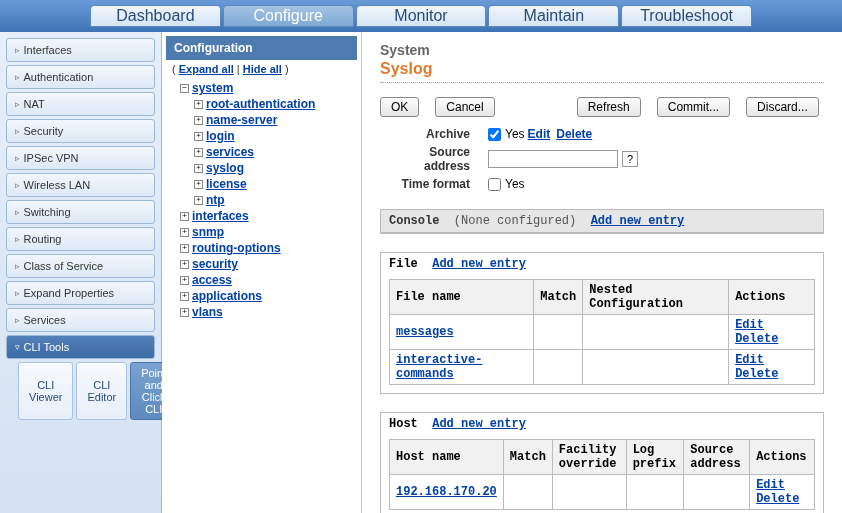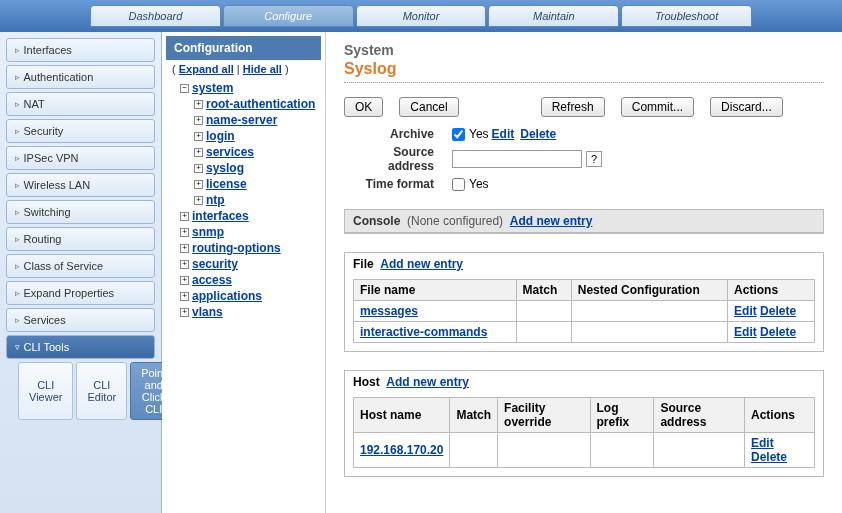--- a/index.html
+++ b/index.html
@@ -1,36 +1,36 @@
 <!DOCTYPE html>
 <html><head>
 <meta charset="utf-8">
 <style>
   * { box-sizing: border-box; margin: 0; padding: 0; }
   body { font-family: Arial, sans-serif; font-size: 12px; background: #fff; color: #000; width: 842px; }
   
   
   .top-bar { background: linear-gradient(#6a9bd8, #3d72b4); height: 32px; display: flex; align-items: center; padding: 0 90px; gap: 2px; }
-  .top-tab { flex: 1; height: 22px; background: linear-gradient(#f0f6fc, #d4e4f4); border: 1px solid #5c88c2; border-radius: 4px 4px 0 0; display: flex; align-items: center; justify-content: center; color: #2a4a75; cursor: pointer; font-size: 11px; font-style: italic; }
+  .top-tab { flex: 1; height: 22px; background: linear-gradient(#f0f6fc, #d4e4f4); border: 1px solid #5c88c2; border-radius: 4px 4px 0 0; display: flex; align-items: center; justify-content: center; color: #2a4a75; cursor: pointer; font-size: 16px; }
   .top-tab.active { background: linear-gradient(#a4c2e2, #7da9d4); color: #fff; }
   
   .main-layout { display: flex; height: 481px; }
   
   
   .left-sidebar { width: 162px; background: linear-gradient(#e6effa, #d4e2f2); border-right: 1px solid #9bb8d8; padding: 6px 6px; display: flex; flex-direction: column; gap: 3px; }
   .sidebar-item { background: linear-gradient(#f2f7fc, #dce9f6); border: 1px solid #9bb8d8; border-radius: 3px; padding: 5px 8px; cursor: pointer; font-size: 11px; color: #333; display: flex; align-items: center; }
   .sidebar-item::before { content: "▹"; margin-right: 4px; color: #666; font-size: 9px; }
   .sidebar-item.expanded { background: linear-gradient(#5280b8, #3d6aa3); color: #fff; }
   .sidebar-item.expanded::before { content: "▿"; color: #fff; }
   .sub-items { padding-left: 12px; display: flex; flex-direction: row; gap: 3px; }
   .sub-btn { background: linear-gradient(#f7fafd, #e6effa); border: 1px solid #a9c3de; border-radius: 3px; padding: 4px 10px; font-size: 11px; cursor: pointer; color: #2a4a75; }
   .sub-btn.selected { background: linear-gradient(#7ba2cf, #5d8abf); color: #fff; border-color: #4a75a8; }
   
   
-  .tree-panel { width: 164px; background: #fff; border-right: 1px solid #ccc; padding: 4px; }
+  .tree-panel { width: 200px; background: #fff; border-right: 1px solid #ccc; padding: 4px; }
   .tree-header { background: #4d7aaf; color: #fff; font-weight: bold; padding: 5px 8px; font-size: 12px; }
   .tree-controls { padding: 3px 6px; font-size: 11px; color: #333; }
   .tree-controls a { color: #0040aa; text-decoration: underline; cursor: pointer; font-weight: bold; }
   .tree { padding: 2px 0 2px 14px; font-size: 12px; }
   .tree-node { display: flex; align-items: center; gap: 3px; padding: 1px 0; }
   .tree-node .exp { width: 9px; height: 9px; border: 1px solid #888; display: inline-flex; align-items: center; justify-content: center; font-size: 8px; line-height: 1; cursor: pointer; background: #fff; }
   .tree-node a { color: #0040aa; text-decoration: underline; font-weight: bold; cursor: pointer; }
   .tree-children { padding-left: 14px; }
   
   
@@ -42,21 +42,21 @@
   .btn-row .spacer { width: 50px; }
   button.std { background: linear-gradient(#fdfdfd, #e6e6e6); border: 1px solid #888; border-radius: 3px; padding: 2px 10px; font-size: 12px; cursor: pointer; }
   
   .form-row { display: flex; align-items: center; margin: 4px 0; font-size: 12px; }
   .form-row label { width: 108px; text-align: right; padding-right: 18px; font-weight: bold; color: #333; }
   .form-row input[type=text] { border: 1px solid #999; height: 18px; padding: 1px 3px; font-size: 12px; }
   .form-row .chk { margin-right: 4px; }
   .form-row a { color: #0040aa; text-decoration: underline; cursor: pointer; margin: 0 3px; font-weight: bold; }
   .helpbox { border: 1px solid #999; width: 16px; height: 16px; display: inline-flex; align-items: center; justify-content: center; margin-left: 4px; font-size: 11px; cursor: pointer; }
   
-  .section { margin-top: 18px; border: 1px solid #bbb; }
+  .section { margin-top: 18px; border: 1px solid #bbb; font-family: Liberation Mono, monospace; }
   .section-head { background: #e6e6e6; padding: 4px 8px; font-size: 12px; border-bottom: 1px solid #bbb; }
   .section-head b { color: #333; }
   .section-head .note { color: #555; }
   .section-head a, .sub-head a { color: #0040aa; text-decoration: underline; cursor: pointer; font-weight: bold; }
   .sub-head { padding: 4px 8px; font-size: 12px; }
   
   table.data { width: calc(100% - 16px); margin: 4px 8px 8px 8px; border-collapse: collapse; font-size: 12px; }
   table.data th { background: #f1f1f1; border: 1px solid #bbb; padding: 3px 6px; text-align: left; font-weight: bold; }
   table.data td { border: 1px solid #bbb; padding: 3px 6px; }
   table.data a { color: #0040aa; text-decoration: underline; cursor: pointer; font-weight: bold; }

